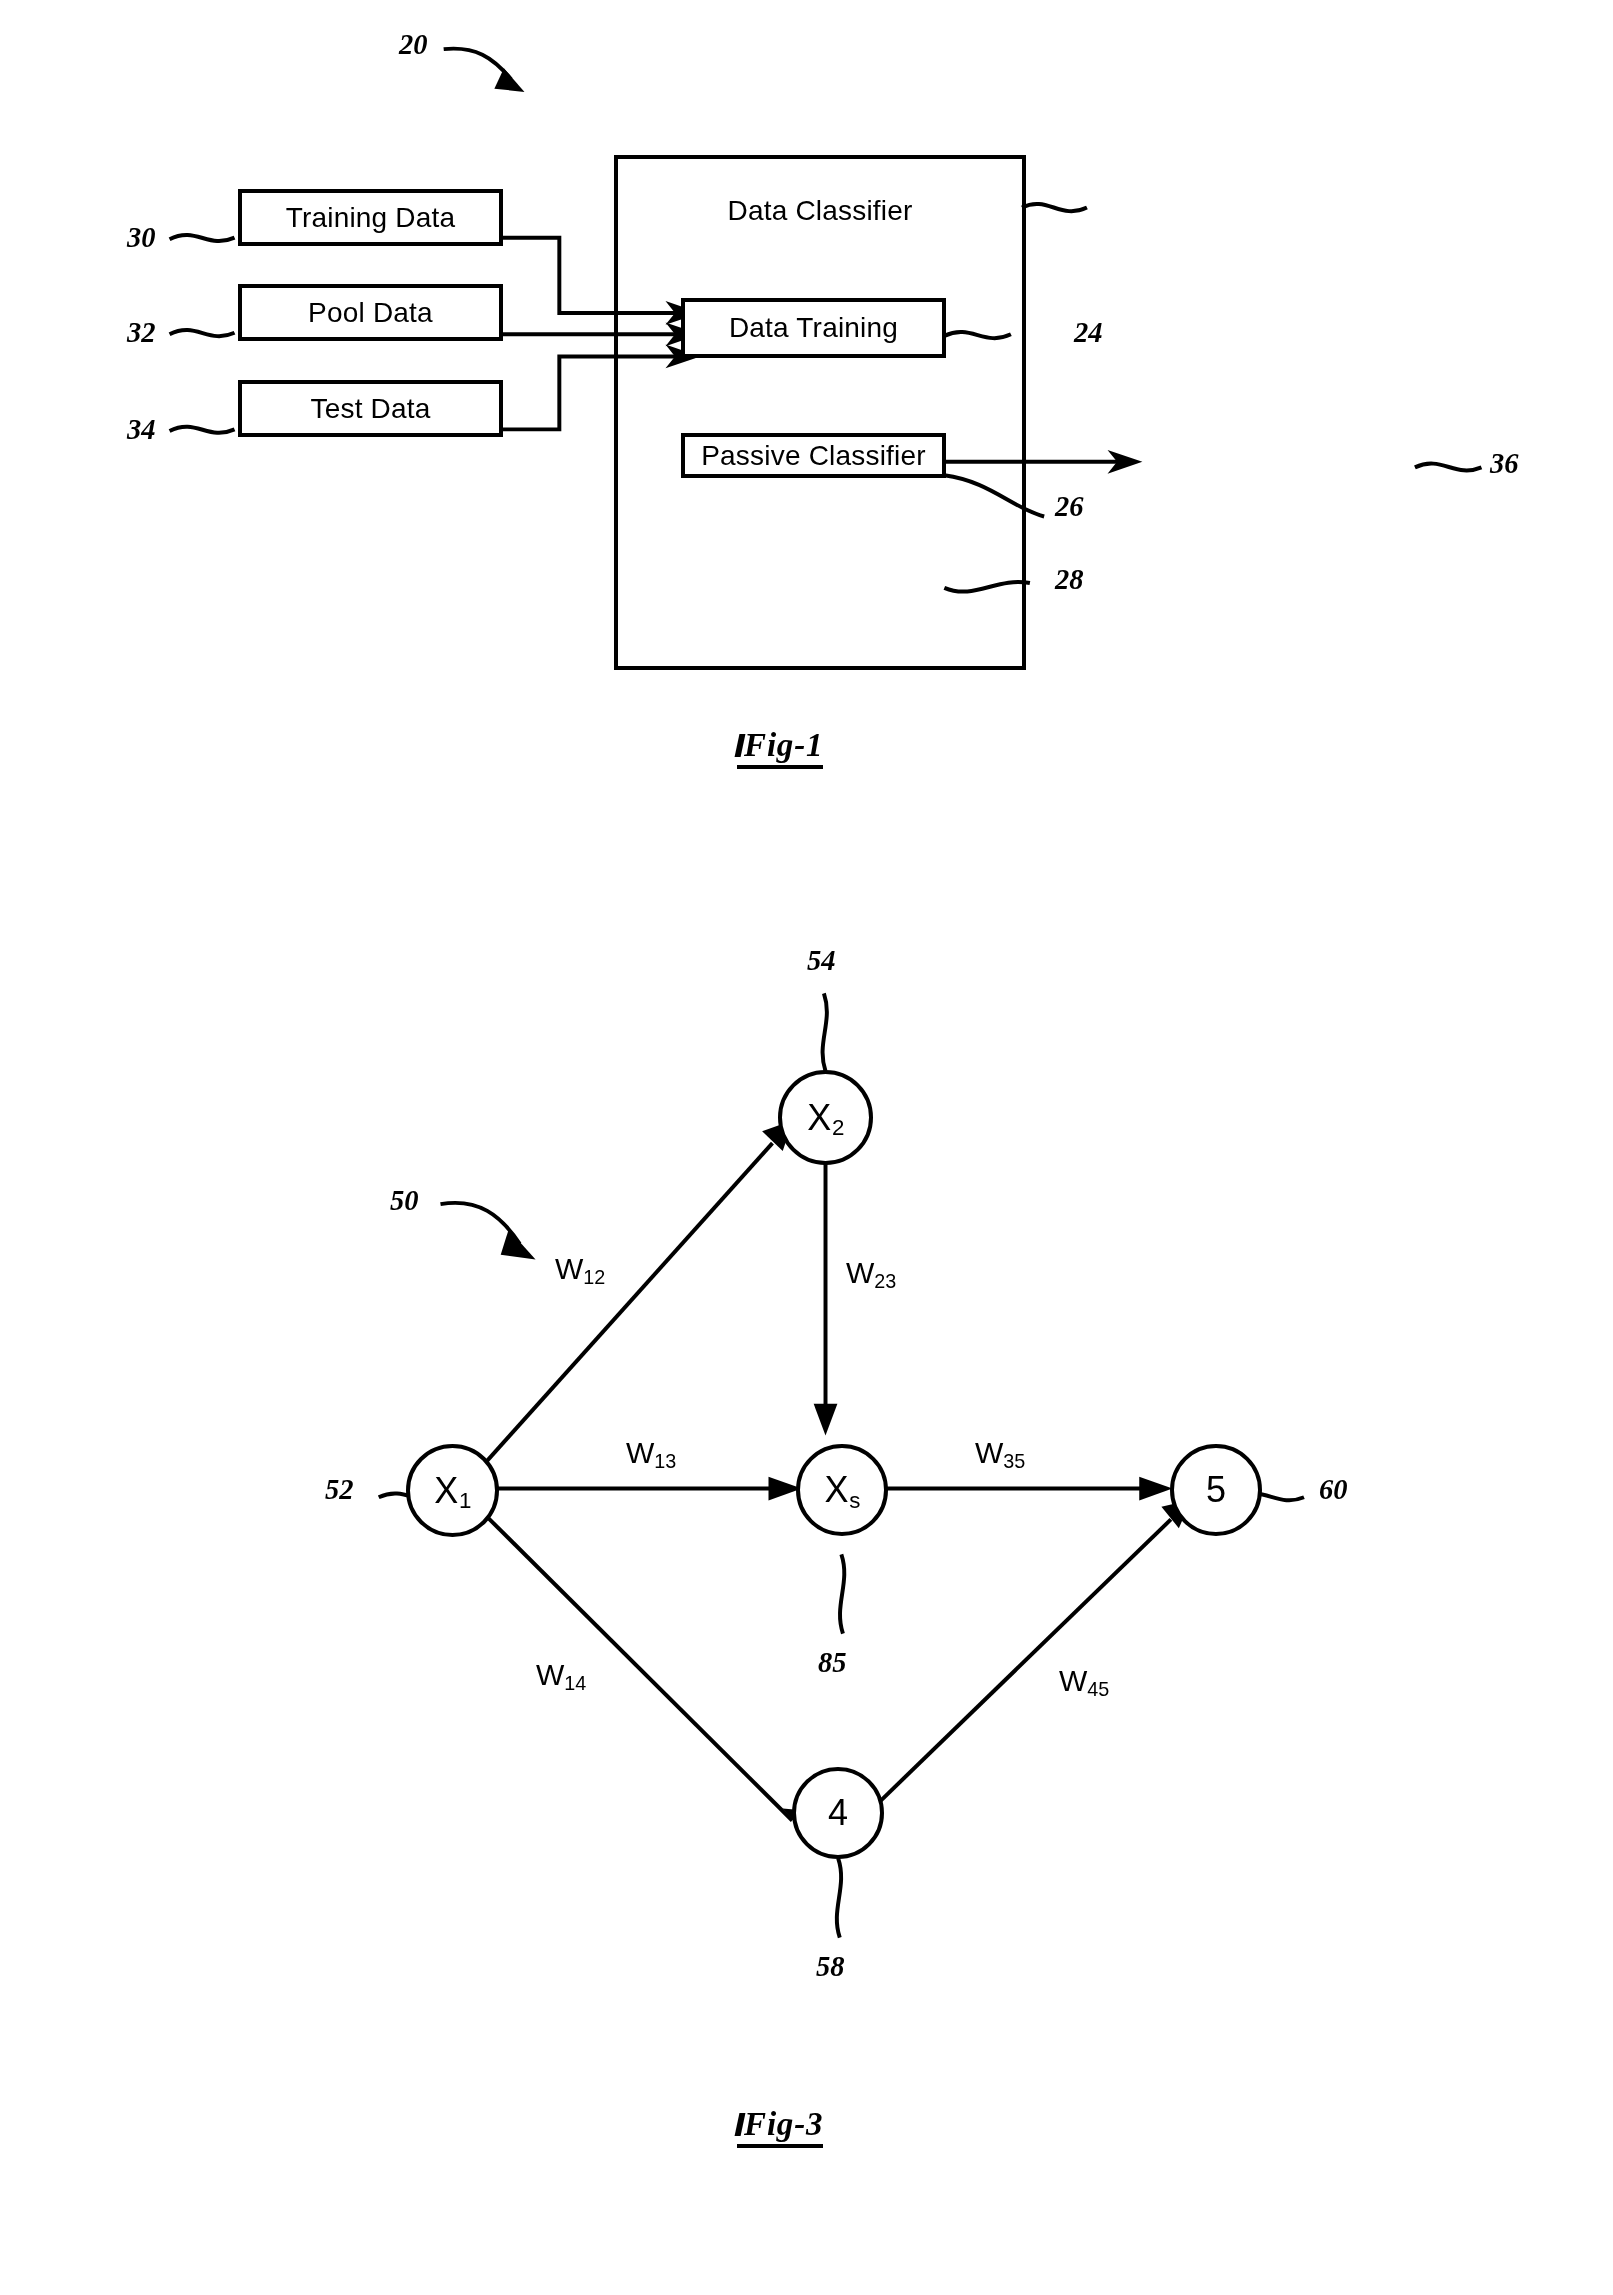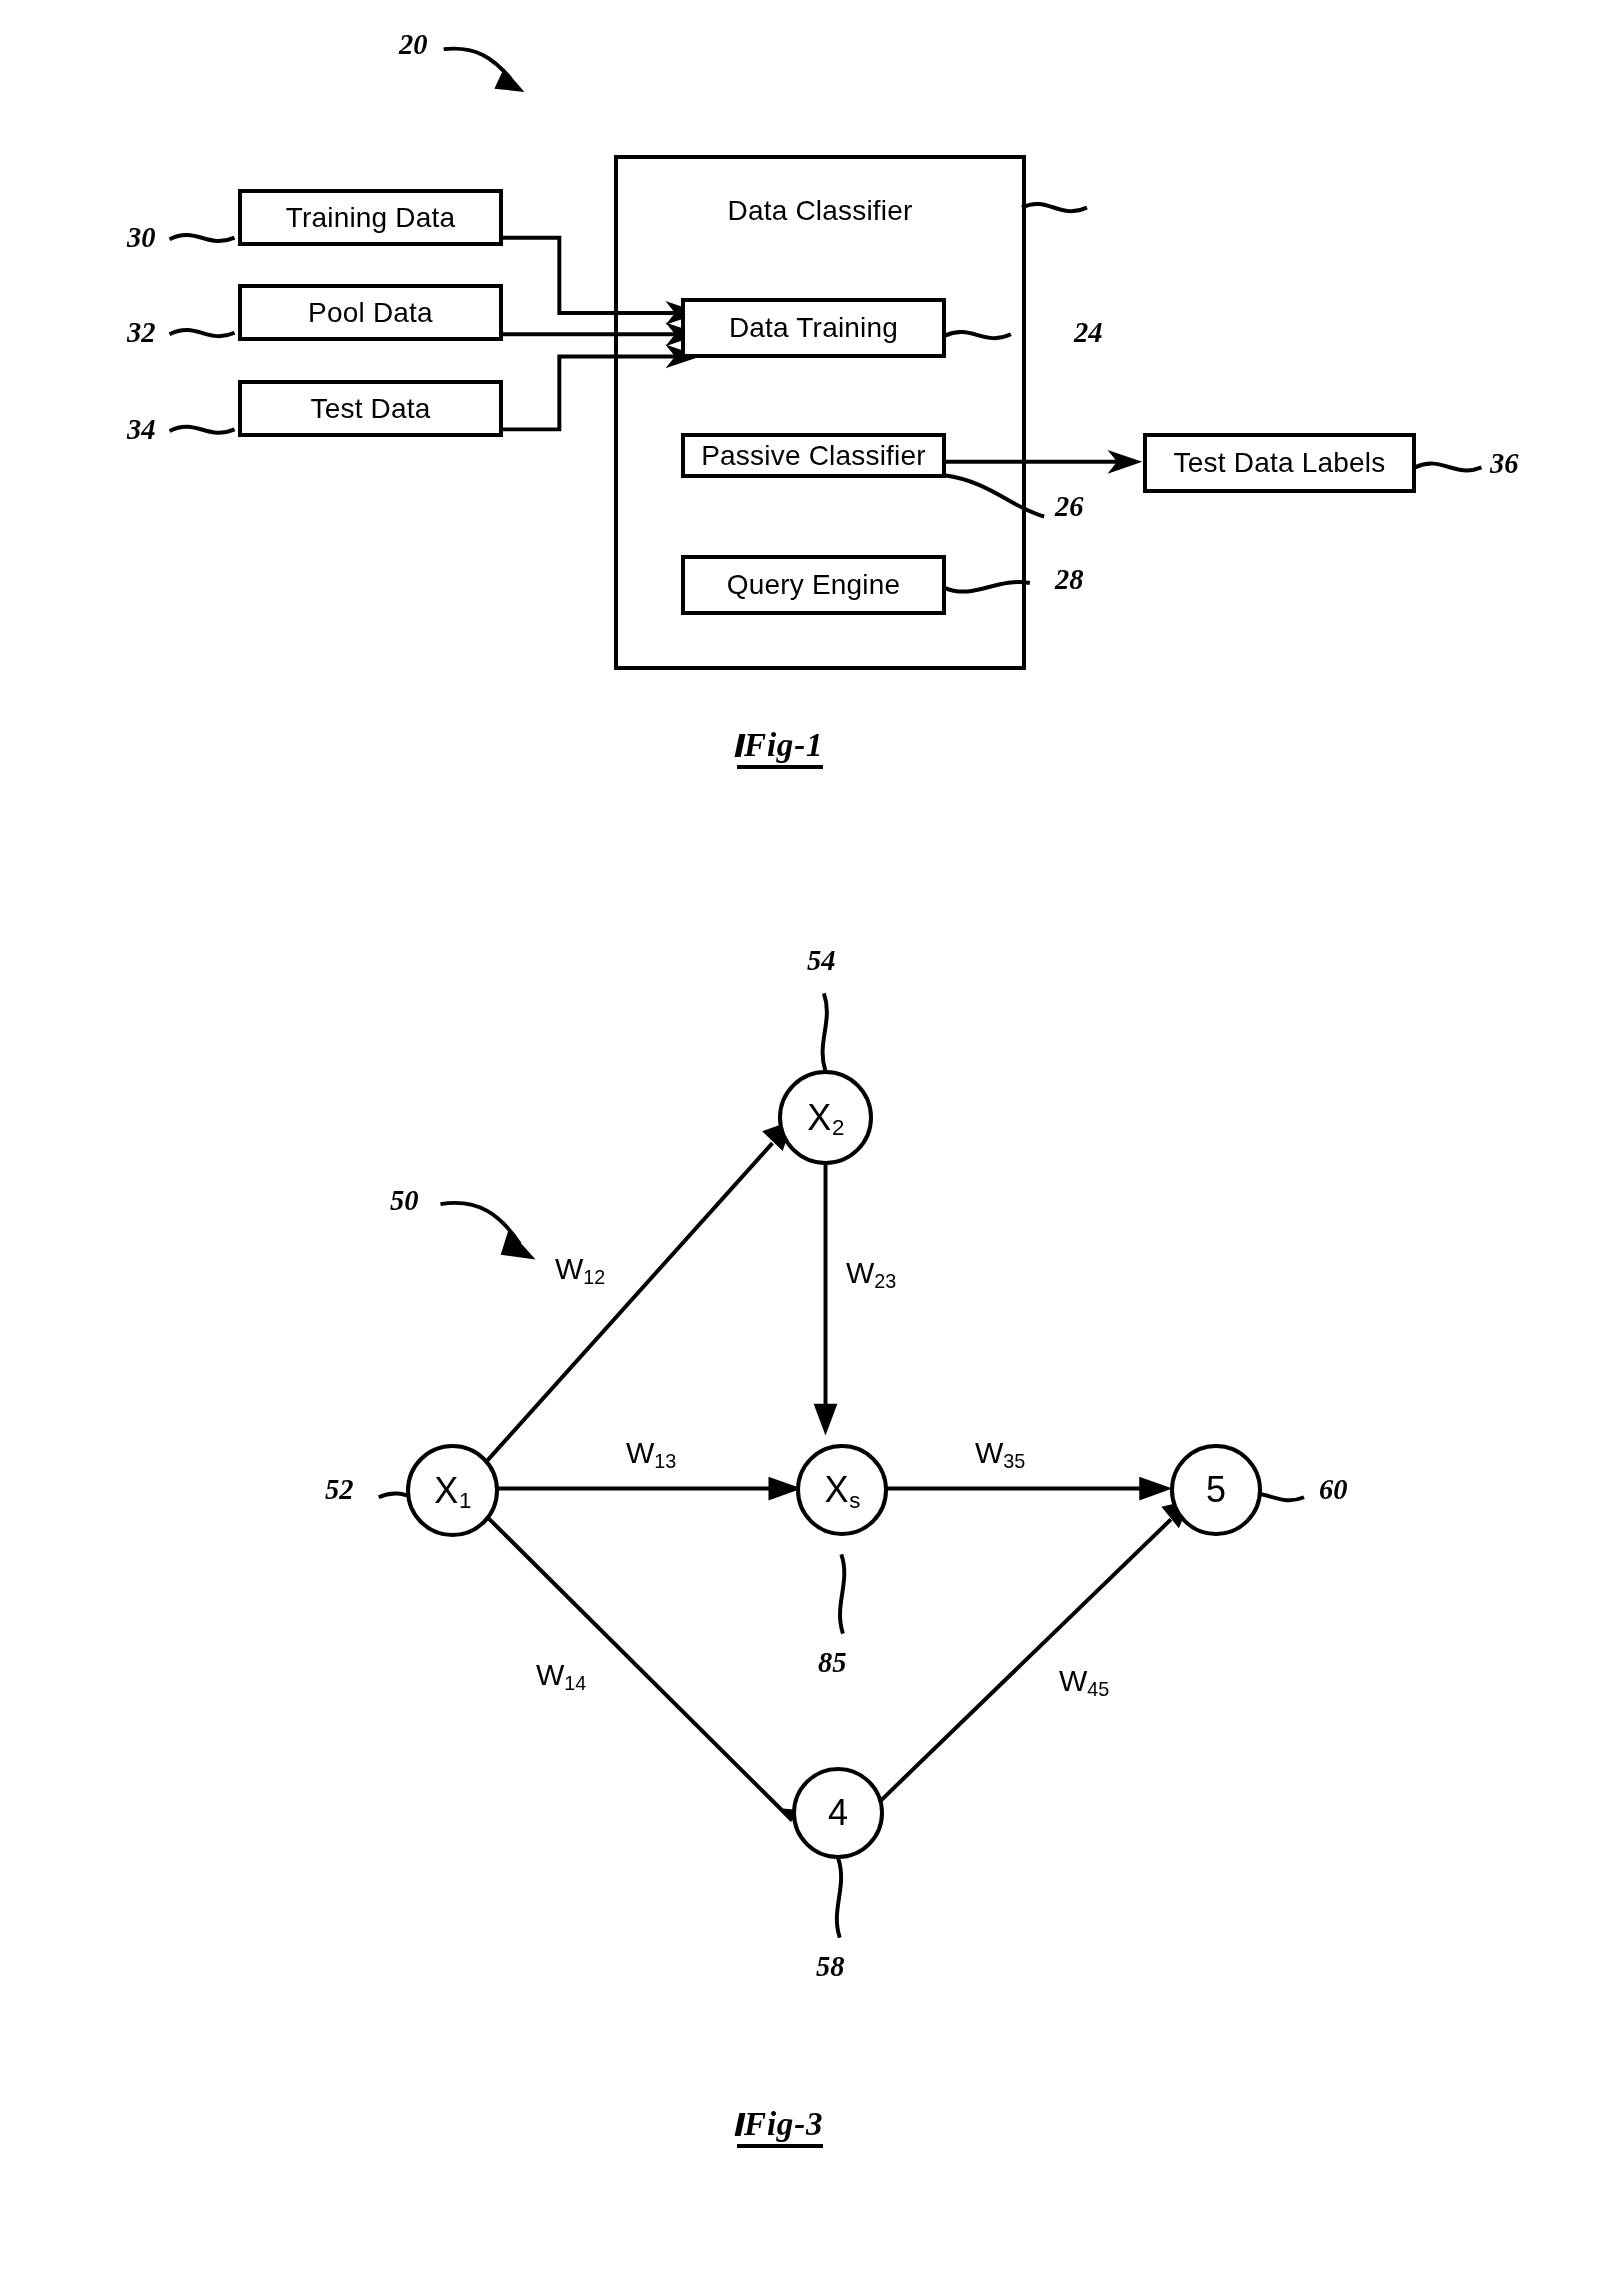--- a/index.html
+++ b/index.html
@@ -180,28 +180,22 @@
   <div class="rbox" style="left:681px; top:298px; width:265px; height:60px;">
     <span class="box-label">Data Training</span>
   </div>
   <div class="lbl ref-num" style="left:1074px; top:317px;">24</div>
 
   <div class="rbox" style="left:681px; top:433px; width:265px; height:45px;">
     <span class="box-label">Passive Classifier</span>
   </div>
   <div class="lbl ref-num" style="left:1055px; top:491px;">26</div>
 
-  <div class="rbox" style="left:681px; top:555px; width:265px; height:60px;">
-    <span class="box-label">Query Engine</span>
-  </div>
   <div class="lbl ref-num" style="left:1055px; top:564px;">28</div>
 
-  <div class="rbox" style="left:1143px; top:433px; width:273px; height:60px;">
-    <span class="box-label">Test Data Labels</span>
-  </div>
   <div class="lbl ref-num" style="left:1490px; top:448px;">36</div>
 
   <div class="lbl" style="left:737px; top:729px;">
     <span class="fig-caption"><span class="bar"></span><span>Fig-1</span></span>
   </div>
 
   <svg class="layer" viewBox="0 0 2036 2897">
 
     <path d="M556,1520 C604,1512 632,1534 656,1570" stroke="#000" stroke-width="5" fill="none"></path>
     <path d="M642,1552 L676,1590 L632,1584 Z" fill="#000"></path>

